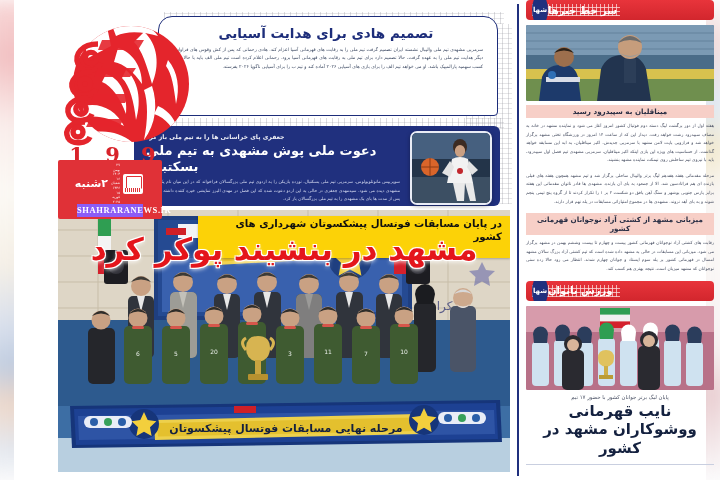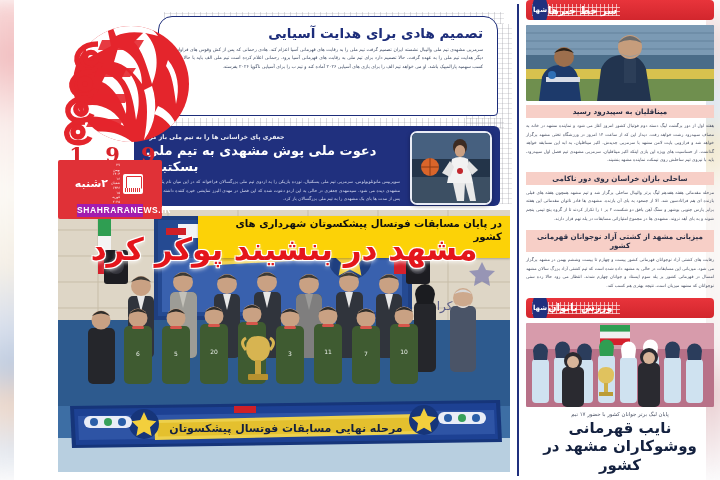--- a/index.html
+++ b/index.html
@@ -160,46 +160,46 @@
     border-radius: 1px;
   }
   .date-stamp .bars {
     position: absolute;
     left: 2px; bottom: 1.5px;
     width: 16px; height: 4px;
     background: repeating-linear-gradient(90deg,#e03137 0 1px,#fff 1px 2px);
   }
   .site-url {
     color: #fff;
-    background: #a21caf;
+    background: #8b5cf6;
     font-size: 8.5px;
     font-weight: 700;
     letter-spacing: .6px;
     text-align: center;
     direction: ltr;
     padding: 1px 0 2px;
-    font-family: Liberation Sans, sans-serif;
+    font-family: Liberation Serif, serif;
   }
 
   
   .story-top {
     position: absolute;
     left: 128px;
     top: 16px;
     width: 340px;
     height: 100px;
     background: #fff;
     border: 1.6px solid #1d2d7a;
     border-radius: 14px 14px 4px 14px;
     box-sizing: border-box;
     padding: 8px 14px 8px 10px;
     z-index: 4;
   }
   .st-title {
-    text-align: right;
+    text-align: center;
     color: #1d2d7a;
     font-size: 13.5px;
     font-weight: 800;
     line-height: 1.25;
     margin-bottom: 4px;
     direction: rtl;
   }
   .st-body {
     color: #3d4a63;
     font-size: 4.6px;
@@ -760,21 +760,20 @@
             <path d="M28 28 q10 -10 20 0 q-10 -5 -20 0" fill="#2b2118"></path>
             <rect x="20" y="52" width="34" height="5" fill="#d8dde8"></rect>
             <circle cx="26" cy="50" r="4" fill="#2f6fb5"></circle>
           </g>
         </svg>
       </div>
 
       <div class="side-title">میناقلیان به سپیدرود رسید</div>
       <div class="side-body">هفته اول از دور برگشت لیگ دسته دوم فوتبال کشور امروز آغاز می شود و نماینده مشهد در خانه به مصاف سپیدرود رشت خواهد رفت. دیدار این که از ساعت ۱۴ امروز در ورزشگاه تختی مشهد برگزار خواهد شد و فرازوبی بایت لامن مشهد با سرمربی جدیدش، اکبر میناقلیان، به ابه این مسابقه خواهد گذاشت. از حساسیت های ویژه این بازی اینکه اکبر میناقلیان، سرمربی مشهدی تیم فصل اول سپیدرود، باید با نیروی تیم ساحلش روی نیمکت نماینده مشهد بنشیند.</div>
 
-      <div class="side-title">ساحلی بازان خراسان روی دور ناکامی</div>
       <div class="side-body">مرحله مقدماتی هفته هفدهم لیگ برتر والیبال ساحلی برگزار شد و تیم مشهد همچون هفته های قبلی بازنده ای هم فراتادسین شد. الا از جمعود به بای آن بازنده. مشهدی ها قادر ناتوان مقدماتی این هفته برابر پارس جنوبی بوشهر و سنگ آهن بافق دو شکست ۲ بر ۱ را تکرار کردند تا از گروه پنج تیمی پنجم شوند و به بای آهد نروند. مشهدی ها در مجموع امتیازاتی مسابقات در پله نهم قرار دارند.</div>
 
       <div class="side-title">میزبانی مشهد از کشتی آزاد نوجوانان قهرمانی کشور</div>
       <div class="side-body">رقابت های کشتی آزاد نوجوانان قهرمانی کشور بیست و چهارم تا بیست وششم بهمن در مشهد برگزار می شود. میزبانی این مسابقات در حالی به مشهد داده شده است که تیم کشتی آزاد بزرگ سالان مشهد امسال در قهرمانی کشور بر پله سوم ایستاد و جوانان چهارم شدند. انتظار می رود حالا رده سنی نوجوانان که مشهد میزبان است، نتیجه بهتری هم کسب کند.</div>
 
       <div class="sec-head">
         <div class="grid"></div>
         <div class="sec-head-label">ورزش بانوان</div>
         <div class="sec-badge">شها</div>
       </div>

